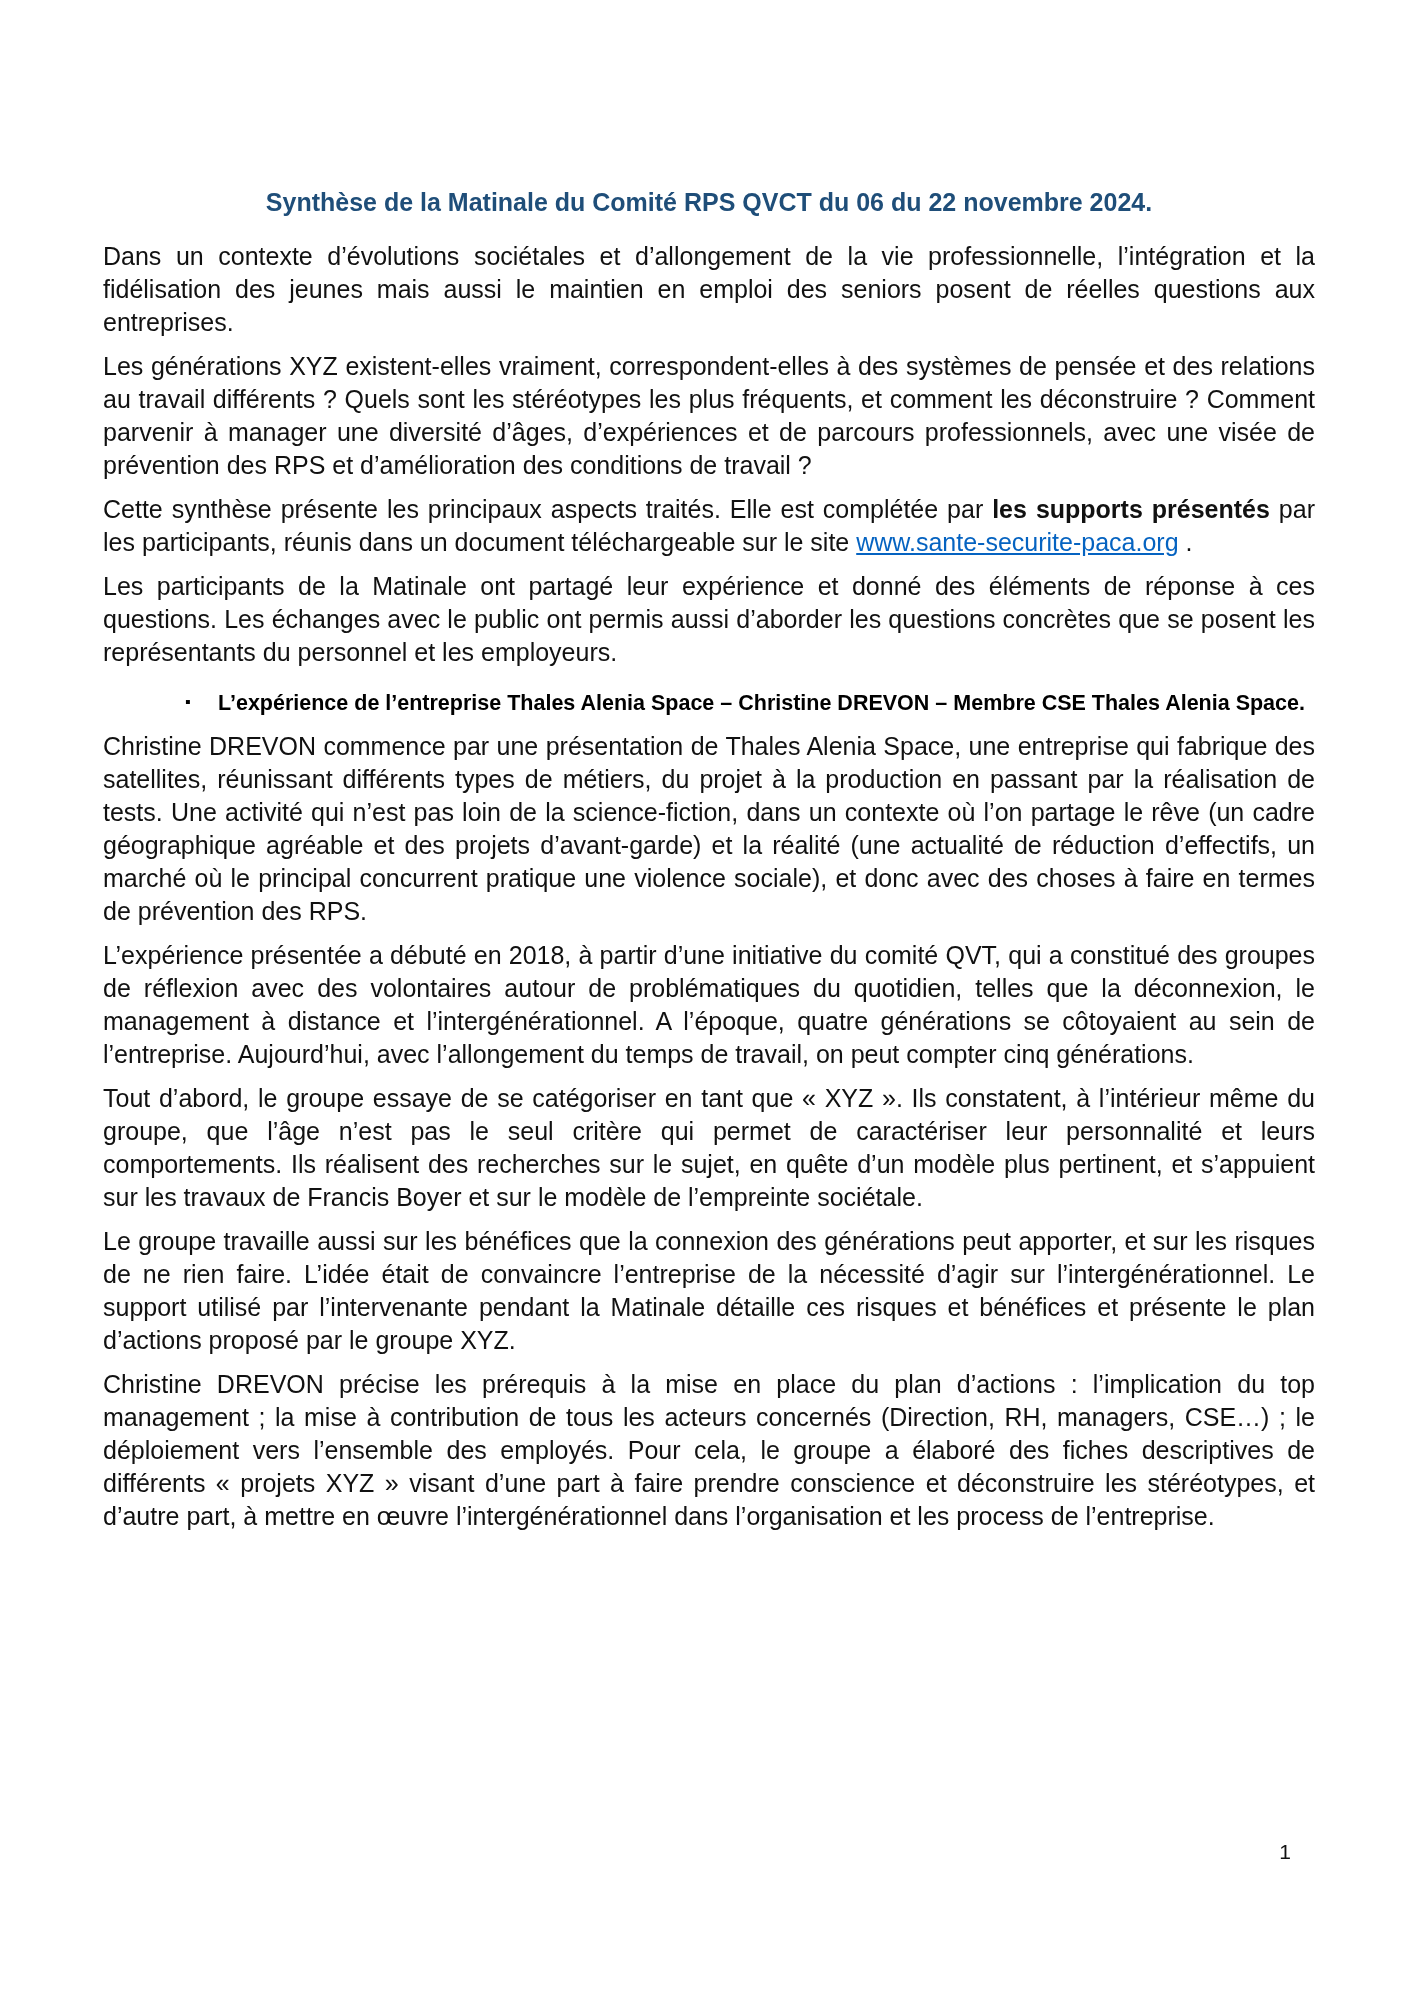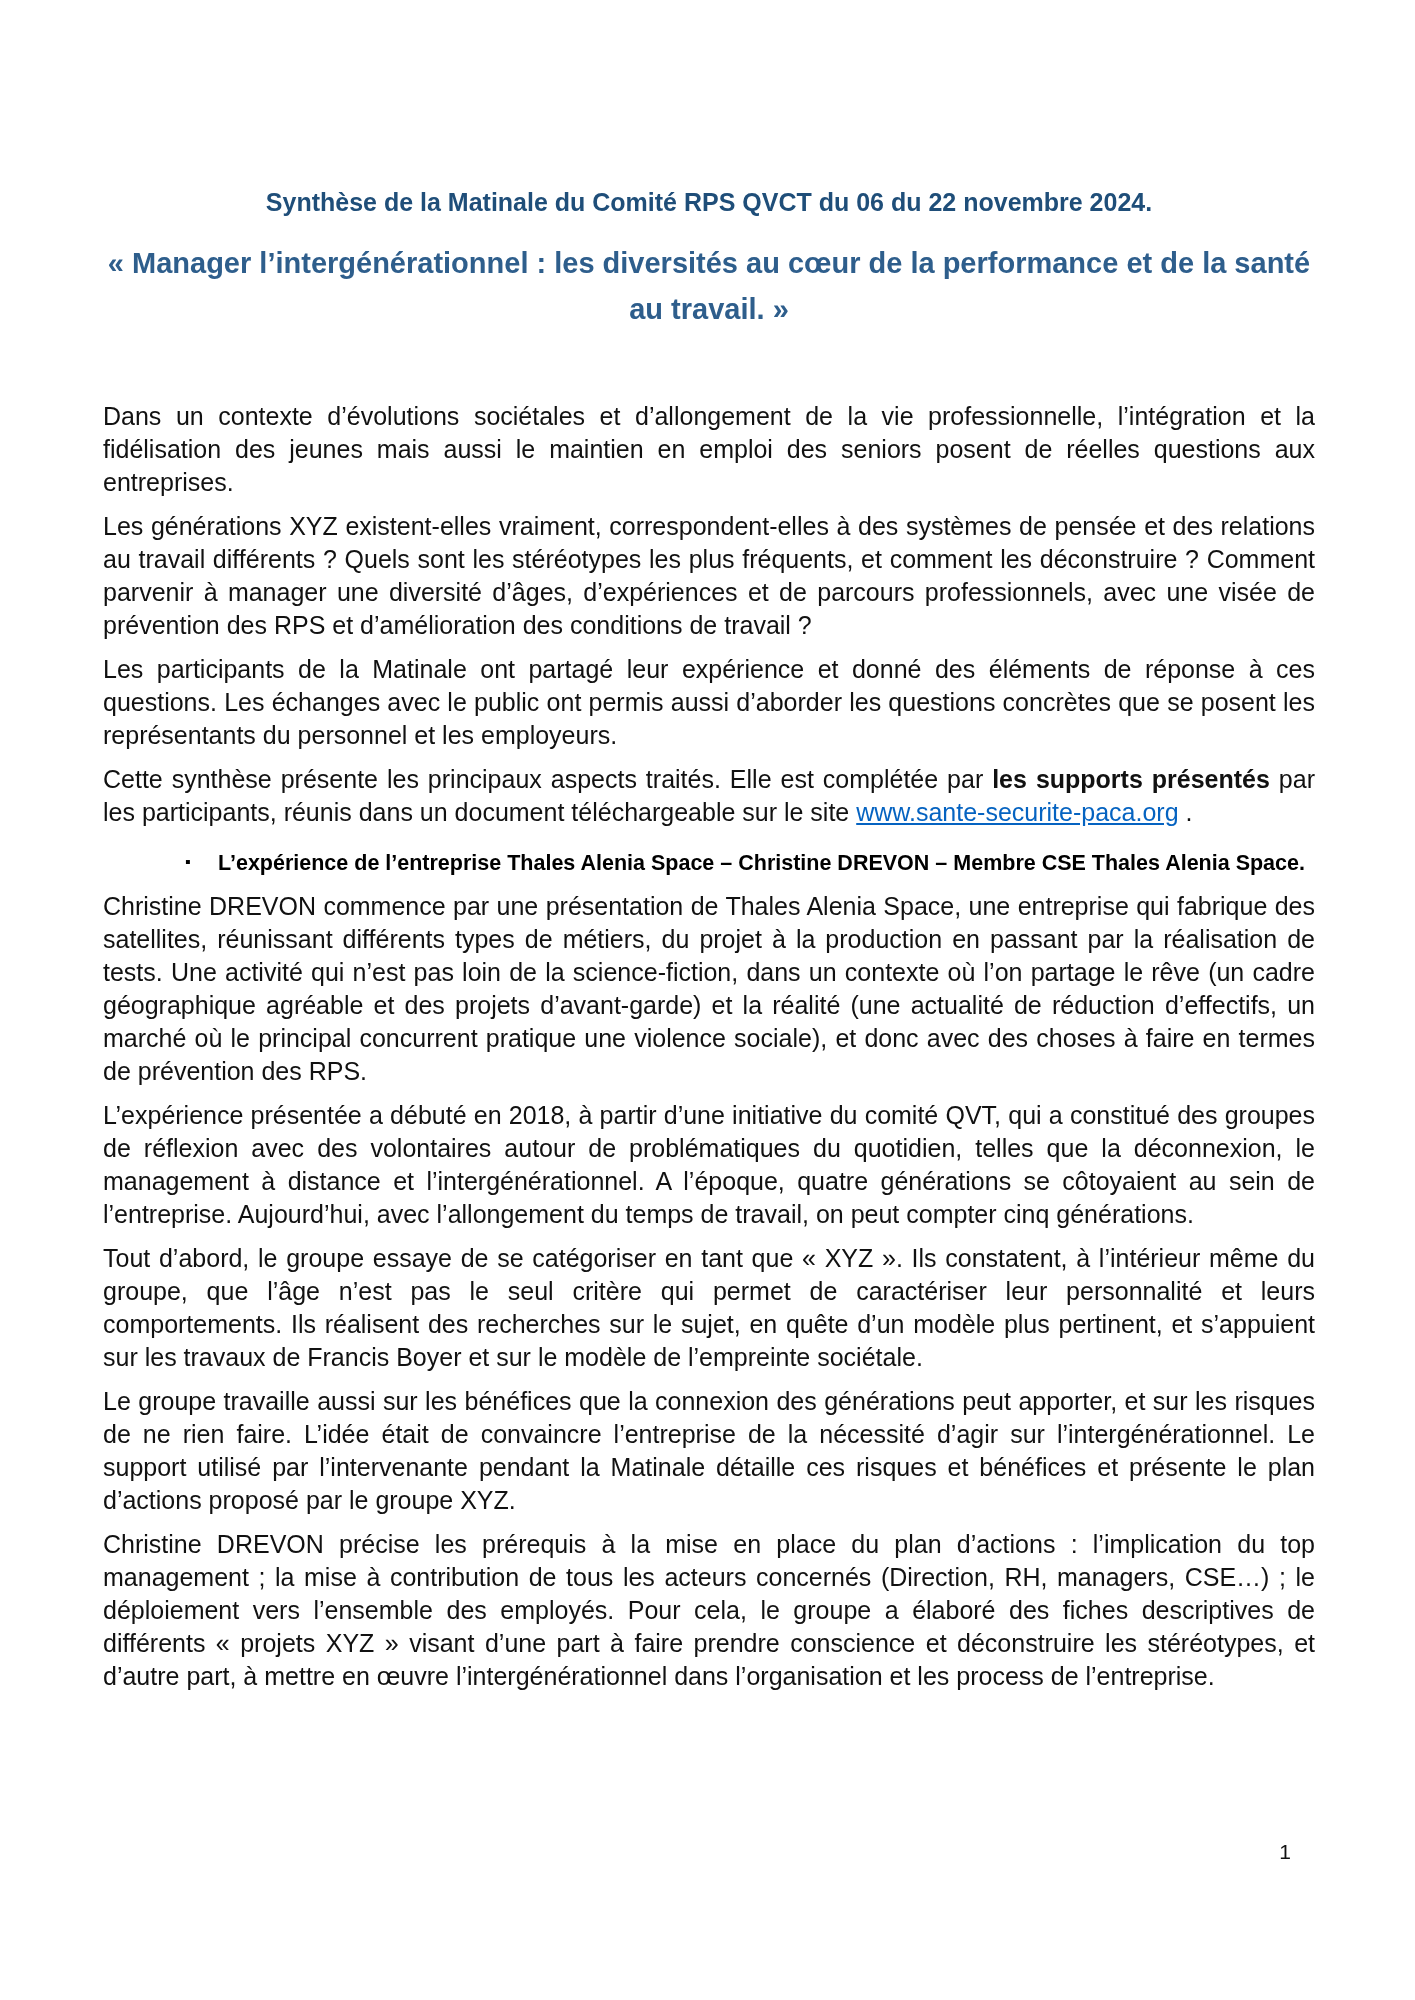--- a/index.html
+++ b/index.html
@@ -70,27 +70,26 @@
     line-height: 28px;
     color: var(--body-color, #111111);
   }
 </style>
 </head>
 <body>
 
 <div class="page">
   <h1 class="doc-title">Synthèse de la Matinale du Comité RPS QVCT du 06 du 22 novembre 2024.</h1>
 
-  <h2 class="doc-subtitle">« Manager l’intergénérationnel : les diversités au cœur de la performance et de la santé au travail. »</h2>
 
   <main>
       <p class="para"><span>Dans un contexte d’évolutions sociétales et d’allongement de la vie professionnelle, l’intégration et la fidélisation des jeunes mais aussi le maintien en emploi des seniors posent de réelles questions aux entreprises.</span></p>
       <p class="para"><span>Les générations XYZ existent-elles vraiment, correspondent-elles à des systèmes de pensée et des relations au travail différents ? Quels sont les stéréotypes les plus fréquents, et comment les déconstruire ? Comment parvenir à manager une diversité d’âges, d’expériences et de parcours professionnels, avec une visée de prévention des RPS et d’amélioration des conditions de travail ?</span></p>
+      <p class="para"><span>Cette synthèse présente les principaux aspects traités. Elle est complétée par </span><strong>les supports présentés</strong><span> par les participants, réunis dans un document téléchargeable sur le site </span><a class="link">www.sante-securite-paca.org</a><span> .</span></p>
       <p class="para"><span>Les participants de la Matinale ont partagé leur expérience et donné des éléments de réponse à ces questions. Les échanges avec le public ont permis aussi d’aborder les questions concrètes que se posent les représentants du personnel et les employeurs.</span></p>
-      <p class="para"><span>Cette synthèse présente les principaux aspects traités. Elle est complétée par </span><strong>les supports présentés</strong><span> par les participants, réunis dans un document téléchargeable sur le site </span><a class="link">www.sante-securite-paca.org</a><span> .</span></p>
       <div class="bullet-item"><span class="bullet">▪</span><span>L’expérience de l’entreprise Thales Alenia Space – Christine DREVON – Membre CSE Thales Alenia Space.</span></div>
       <p class="para"><span>Christine DREVON commence par une présentation de Thales Alenia Space, une entreprise qui fabrique des satellites, réunissant différents types de métiers, du projet à la production en passant par la réalisation de tests. Une activité qui n’est pas loin de la science-fiction, dans un contexte où l’on partage le rêve (un cadre géographique agréable et des projets d’avant-garde) et la réalité (une actualité de réduction d’effectifs, un marché où le principal concurrent pratique une violence sociale), et donc avec des choses à faire en termes de prévention des RPS.</span></p>
       <p class="para"><span>L’expérience présentée a débuté en 2018, à partir d’une initiative du comité QVT, qui a constitué des groupes de réflexion avec des volontaires autour de problématiques du quotidien, telles que la déconnexion, le management à distance et l’intergénérationnel. A l’époque, quatre générations se côtoyaient au sein de l’entreprise. Aujourd’hui, avec l’allongement du temps de travail, on peut compter cinq générations.</span></p>
       <p class="para"><span>Tout d’abord, le groupe essaye de se catégoriser en tant que « XYZ ». Ils constatent, à l’intérieur même du groupe, que l’âge n’est pas le seul critère qui permet de caractériser leur personnalité et leurs comportements. Ils réalisent des recherches sur le sujet, en quête d’un modèle plus pertinent, et s’appuient sur les travaux de Francis Boyer et sur le modèle de l’empreinte sociétale.</span></p>
       <p class="para"><span>Le groupe travaille aussi sur les bénéfices que la connexion des générations peut apporter, et sur les risques de ne rien faire. L’idée était de convaincre l’entreprise de la nécessité d’agir sur l’intergénérationnel. Le support utilisé par l’intervenante pendant la Matinale détaille ces risques et bénéfices et présente le plan d’actions proposé par le groupe XYZ.</span></p>
       <p class="para"><span>Christine DREVON précise les prérequis à la mise en place du plan d’actions : l’implication du top management ; la mise à contribution de tous les acteurs concernés (Direction, RH, managers, CSE…) ; le déploiement vers l’ensemble des employés. Pour cela, le groupe a élaboré des fiches descriptives de différents « projets XYZ » visant d’une part à faire prendre conscience et déconstruire les stéréotypes, et d’autre part, à mettre en œuvre l’intergénérationnel dans l’organisation et les process de l’entreprise.</span></p>
     </main>
 
   <div class="page-number">1</div>
 </div>

